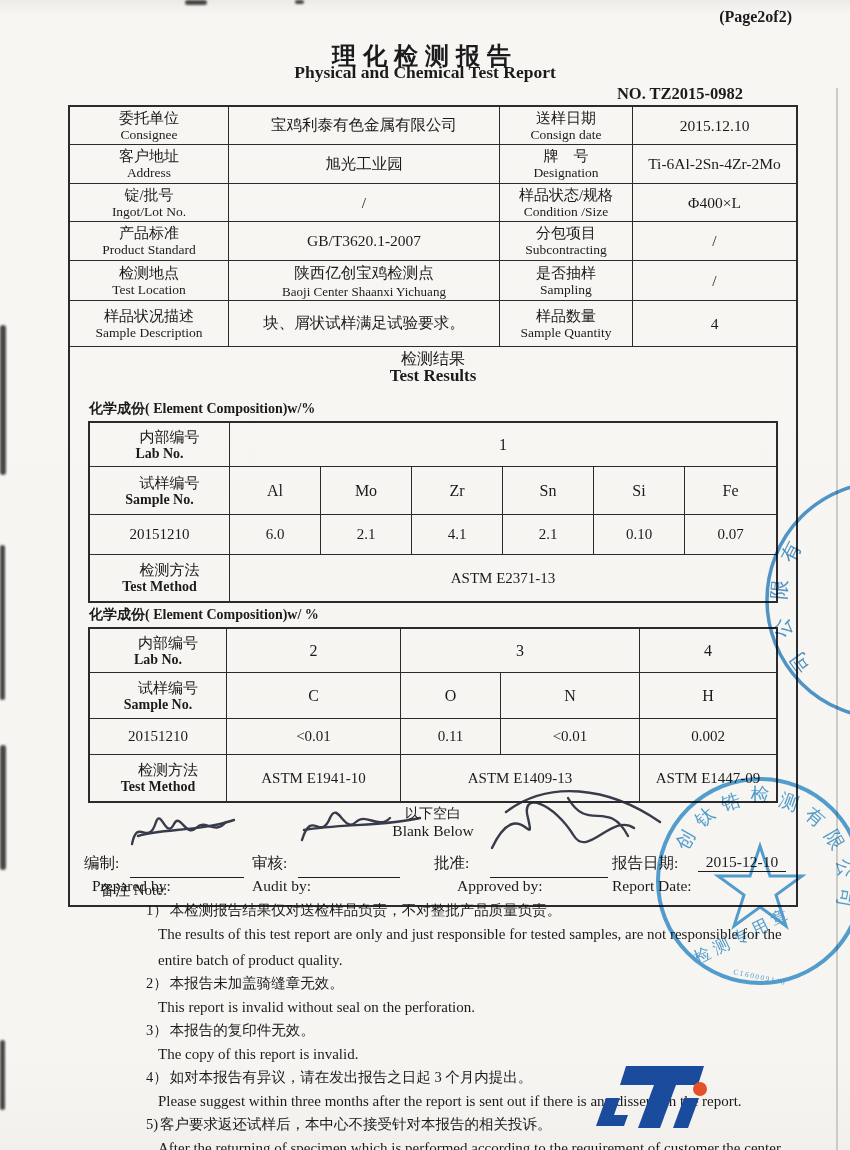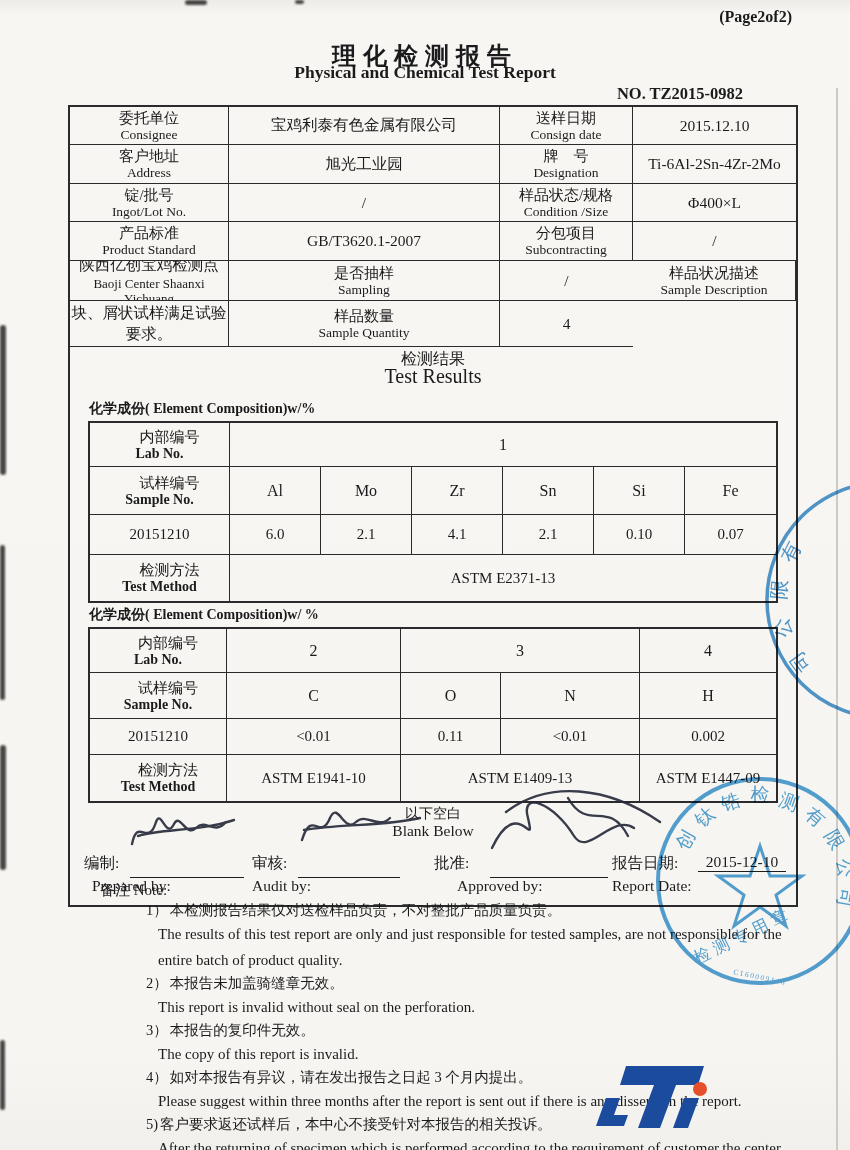--- a/index.html
+++ b/index.html
@@ -19,21 +19,21 @@
   .info{display:grid;grid-template-columns:159px 271px 133px 1fr;grid-template-rows:38px 39px 38px 39px 40px 46px;}
   .info>div{border-right:1.5px solid #2b2b2e;border-bottom:1.5px solid #2b2b2e;display:flex;flex-direction:column;justify-content:center;align-items:center;text-align:center;box-sizing:border-box;overflow:hidden;}
   .info>div.lastcol{border-right:none;}
   .cn{font-size:15px;line-height:18px;}
   .en{font-size:13.5px;line-height:16px;}
   .val{font-size:15.5px;}
   .val-sub{font-size:13px;line-height:15px;}
   
   .results-hd{height:50px;text-align:center;padding-top:3px;box-sizing:border-box;}
   .results-hd .cn{font-size:16px;}
-  .results-hd .en{font-size:20px;font-weight:normal;}
+  .results-hd .en{font-size:17px;font-weight:bold;}
   .sec-label{height:24px;font-size:14px;font-weight:bold;padding-left:19px;line-height:24px;}
   
   .comp{display:grid;margin-left:18px;width:690px;border:2px solid #2b2b2e;box-sizing:border-box;background:transparent;}
   .comp1{grid-template-columns:140px repeat(6,1fr);grid-template-rows:44px 48px 40px 46px;}
   .comp2{grid-template-columns:137px 174px 100px 139px 1fr;grid-template-rows:44px 46px 36px 46px;}
   .comp>div{border-right:1.5px solid #2b2b2e;border-bottom:1.5px solid #2b2b2e;display:flex;flex-direction:column;justify-content:center;align-items:center;text-align:center;box-sizing:border-box;}
   .comp>div.lastcol{border-right:none;}
   .comp>div.botrow{border-bottom:none;}
   .comp .lbl .cn{font-weight:normal;margin-left:20px;}
   .comp .lbl .en{font-weight:bold;font-size:14px;}
@@ -139,20 +139,24 @@
           <div>GB/T3620.1-2007</div>
         </div>
       <div class="lbl">
           <div class="cn">分包项目</div>
           <div class="en">Subcontracting</div>
         </div>
       <div class="val lastcol">
           <div>/</div>
         </div>
 
+      <div class="lbl">
+          <div class="cn">检测地点</div>
+          <div class="en">Test Location</div>
+        </div>
       <div class="val">
           <div>陕西亿创宝鸡检测点</div>
           <div class="val-sub">Baoji Center Shaanxi Yichuang</div>
         </div>
       <div class="lbl">
           <div class="cn">是否抽样</div>
           <div class="en">Sampling</div>
         </div>
       <div class="val lastcol">
           <div>/</div>

